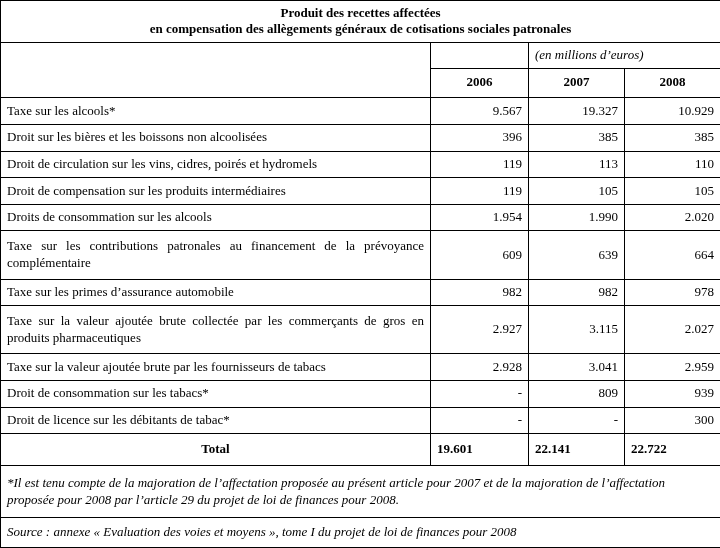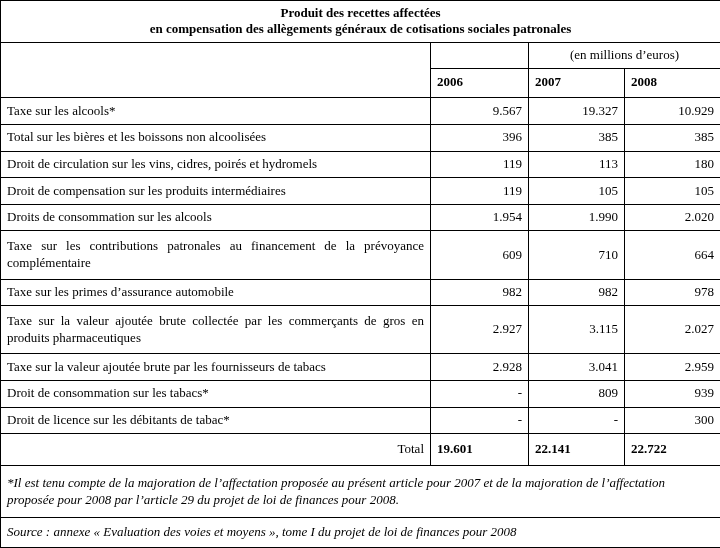--- a/index.html
+++ b/index.html
@@ -35,44 +35,45 @@
 
   td.title-cell {
     text-align: center;
     font-weight: bold;
     font-size: 14px;
     padding: 5px 4px;
     height: 36px;
     margin-left: 12px;
   }
   td.unit-cell {
-    text-align: center;
+    text-align: left;
+    font-style: italic;
     font-size: 13px;
     height: 20px;
     padding-right: 8px;
   }
   td.year-cell {
-    text-align: left;
+    text-align: center;
     font-weight: bold;
     font-size: 14px;
     height: 24px;
   }
   td.label-cell {
     text-align: justify;
     font-size: 13.5px;
     height: 21px;
   }
   td.value-cell {
     text-align: right;
     font-size: 13px;
   }
   tr.tall td { height: 42px; }
   td.total-label {
-    text-align: right;
-    font-weight: normal;
+    text-align: center;
+    font-weight: bold;
     font-size: 13.5px;
     height: 26px;
     margin-left: 19px;
   }
   td.total-value {
     text-align: left;
     font-weight: bold;
     font-size: 13px;
   }
   td.footnote-cell {
@@ -123,47 +124,47 @@
       <td class="year-cell">2008</td>
     </tr>
 
     <tr>
       <td class="label-cell">Taxe sur les alcools*</td>
       <td class="value-cell">9.567</td>
       <td class="value-cell">19.327</td>
       <td class="value-cell">10.929</td>
     </tr>
     <tr>
-      <td class="label-cell">Total sur les bières et les boissons non alcoolisées</td>
+      <td class="label-cell">Droit sur les bières et les boissons non alcoolisées</td>
       <td class="value-cell">396</td>
       <td class="value-cell">385</td>
       <td class="value-cell">385</td>
     </tr>
     <tr>
       <td class="label-cell">Droit de circulation sur les vins, cidres, poirés et hydromels</td>
       <td class="value-cell">119</td>
       <td class="value-cell">113</td>
-      <td class="value-cell">180</td>
+      <td class="value-cell">110</td>
     </tr>
     <tr>
       <td class="label-cell">Droit de compensation sur les produits intermédiaires</td>
       <td class="value-cell">119</td>
       <td class="value-cell">105</td>
       <td class="value-cell">105</td>
     </tr>
     <tr>
       <td class="label-cell">Droits de consommation sur les alcools</td>
       <td class="value-cell">1.954</td>
       <td class="value-cell">1.990</td>
       <td class="value-cell">2.020</td>
     </tr>
     <tr class="tall">
       <td class="label-cell">Taxe sur les contributions patronales au financement de la prévoyance complémentaire</td>
       <td class="value-cell">609</td>
-      <td class="value-cell">710</td>
+      <td class="value-cell">639</td>
       <td class="value-cell">664</td>
     </tr>
     <tr>
       <td class="label-cell">Taxe sur les primes d’assurance automobile</td>
       <td class="value-cell">982</td>
       <td class="value-cell">982</td>
       <td class="value-cell">978</td>
     </tr>
     <tr class="tall">
       <td class="label-cell">Taxe sur la valeur ajoutée brute collectée par les commerçants de gros en produits pharmaceutiques</td>

